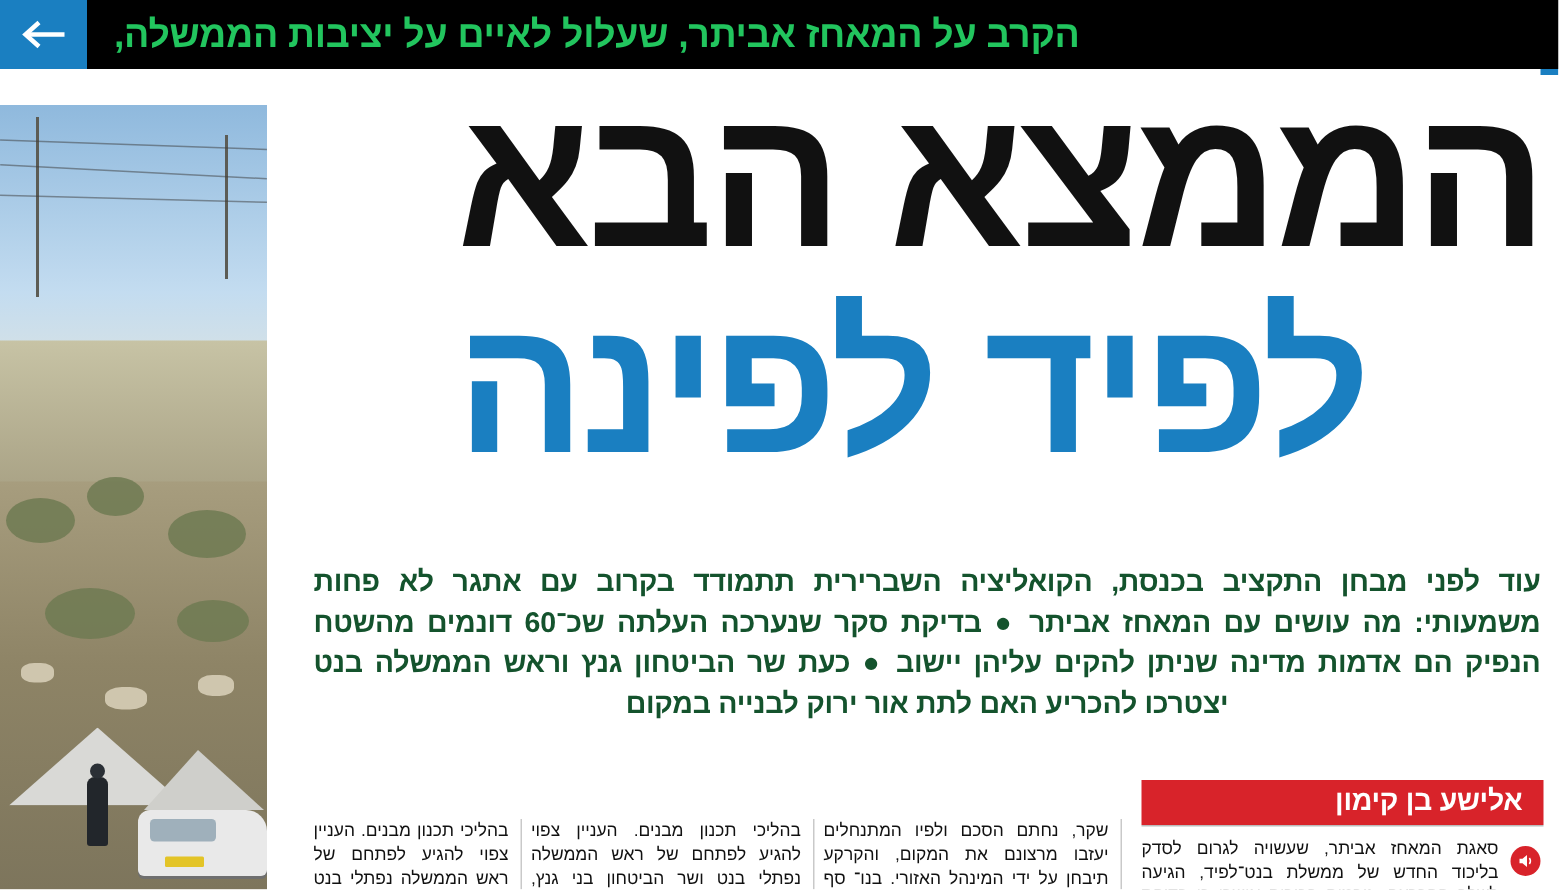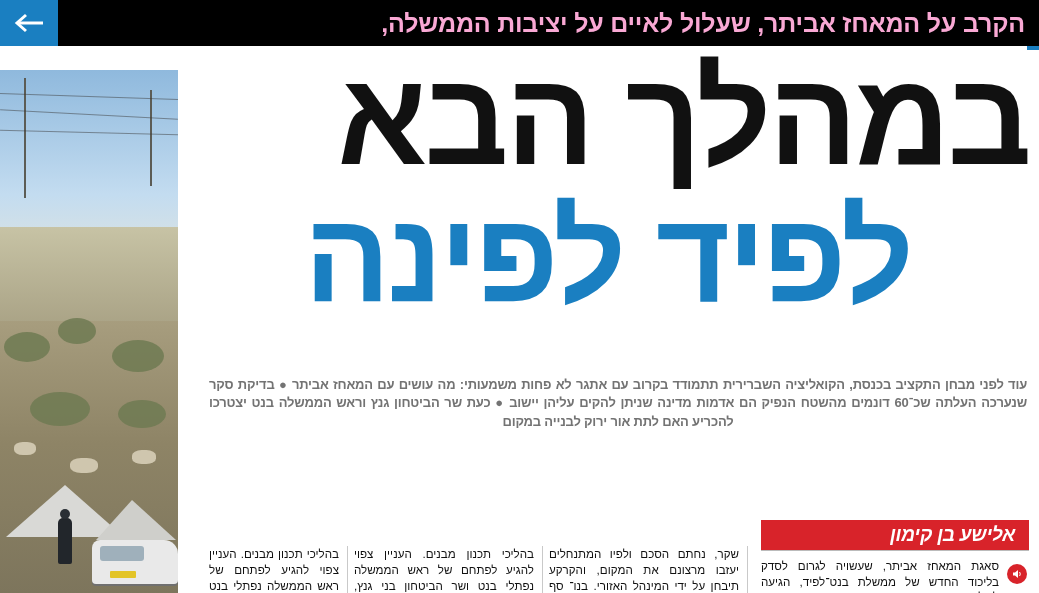--- a/index.html
+++ b/index.html
@@ -33,29 +33,29 @@
     display: flex;
     align-items: center;
     justify-content: center;
     flex: 0 0 auto;
     order: 2;
   }
   .topbar-back svg { display: block; }
   .topbar-title {
     flex: 1 1 auto;
     order: 1;
-    color: #f9a8d4;
+    color: #22c55e;
     font-size: 25px;
     font-weight: bold;
-    text-align: right;
+    text-align: left;
     direction: rtl;
     white-space: nowrap;
     letter-spacing: -0.2px;
     padding-right: 14px;
-    padding-left: 4px;
+    padding-left: 18px;
   }
 
   
   .page {
     position: absolute;
     top: 46px;
     left: 0;
     width: 1039px;
     height: 547px;
     background: #ffffff;
@@ -215,41 +215,40 @@
   }
 
   .standfirst {
     position: absolute;
     top: 330px;
     right: 12px;
     width: 818px;
     direction: rtl;
     text-align: justify;
     text-align-last: center;
-    font-size: 13px;
+    font-size: 19px;
     line-height: 1.42;
     font-weight: bold;
-    color: #737373;
+    color: #14532d;
     letter-spacing: -0.2px;
     margin-left: 36px;
   }
 
   
   .byline {
     position: absolute;
     top: 474px;
     right: 10px;
     width: 268px;
     height: 30px;
     background: #d8232a;
     display: flex;
     align-items: center;
     justify-content: flex-start;
     direction: rtl;
-    font-style: italic;
   }
   .byline span {
     color: #ffffff;
     font-weight: bold;
     font-size: 19px;
     padding-right: 14px;
     letter-spacing: -0.2px;
   }
 
   .byline-rule {
@@ -346,21 +345,21 @@
     <div class="tent2"></div>
     <div class="person"></div>
     <div class="car">
       <div class="window"></div>
       <div class="plate"></div>
     </div>
   </div>
 
   <div class="article">
 
-    <div class="headline-main">במהלך הבא</div>
+    <div class="headline-main">הממצא הבא</div>
     <div class="headline-sub">לפיד לפינה</div>
 
     <div class="standfirst">עוד לפני מבחן התקציב בכנסת, הקואליציה השברירית תתמודד בקרוב עם אתגר לא פחות משמעותי: מה עושים עם המאחז אביתר ● בדיקת סקר שנערכה העלתה שכ־60 דונמים מהשטח הנפיק הם אדמות מדינה שניתן להקים עליהן יישוב ● כעת שר הביטחון גנץ וראש הממשלה בנט יצטרכו להכריע האם לתת אור ירוק לבנייה במקום</div>
 
     <div class="byline">
       <span>אלישע בן קימון</span>
     </div>
     <div class="byline-rule"></div>
 
     <div class="lead-bullet">

